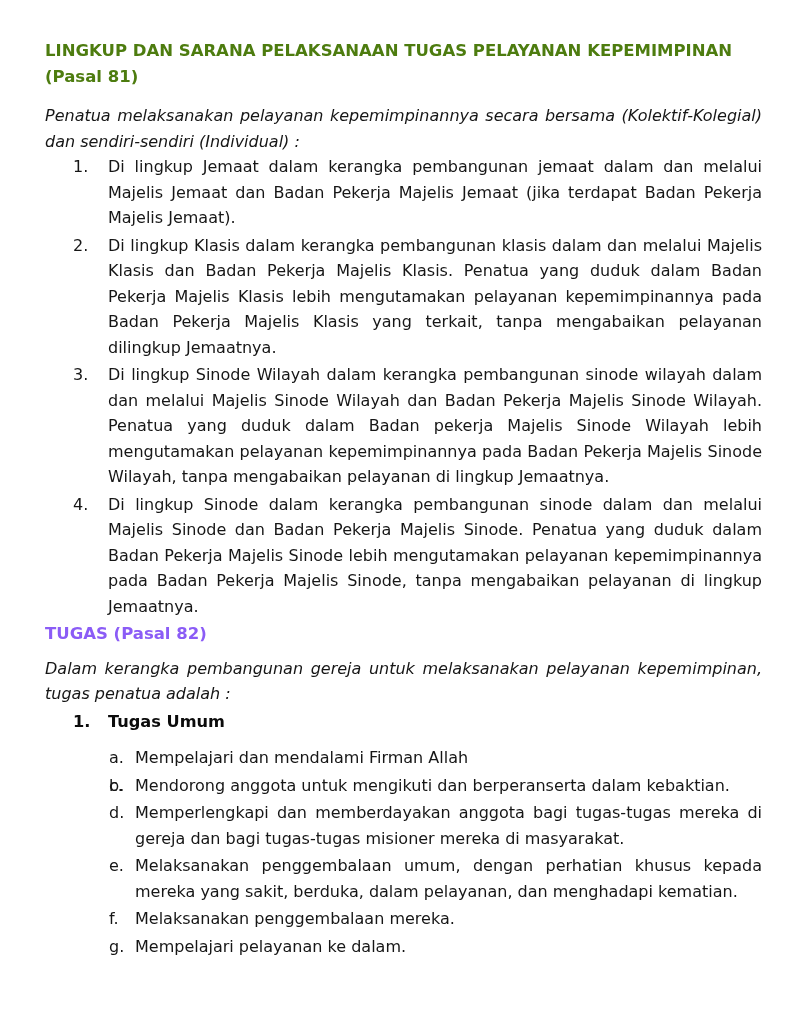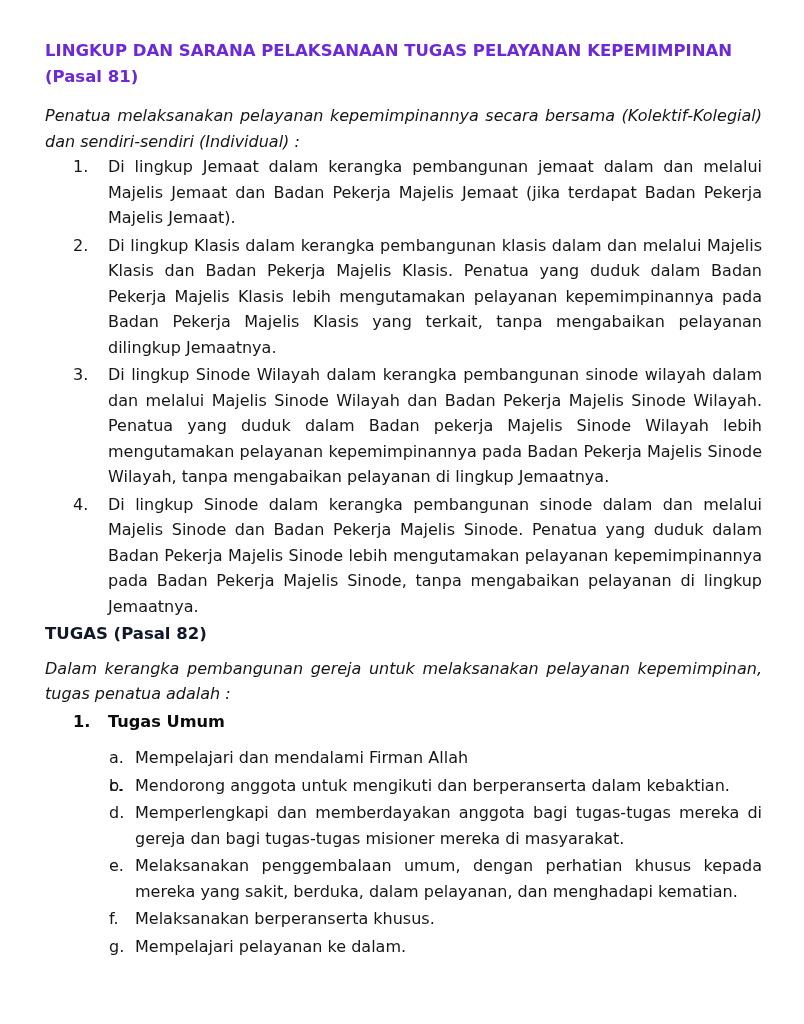--- a/index.html
+++ b/index.html
@@ -18,21 +18,21 @@
     box-sizing: border-box;
     width: 804px;
     height: 1024px;
     padding: 38px 42px 30px 45px;
     background: #ffffff;
   }
   .doc-heading {
     font-size: 16.5px;
     font-weight: bold;
     line-height: 25.5px;
-    color: #6d28d9;
+    color: #4d7c0f;
     margin: 0 0 14px 0;
   }
   .doc-heading .hline { display: block; }
   .para {
     font-size: 16px;
     line-height: 25.5px;
     text-align: justify;
     margin: 0;
     font-style: italic;
   }
@@ -56,21 +56,21 @@
     white-space: nowrap;
   }
   ol.numlist > li > .itext {
     display: block;
     text-align: justify;
   }
   h2.doc-heading2 {
     font-size: 16.5px;
     font-weight: bold;
     line-height: 25.5px;
-    color: #0f172a;
+    color: #8b5cf6;
     margin: 2px 0 9px 0;
   }
   .subhead {
     position: relative;
     padding-left: 63px;
     font-size: 16.2px;
     font-weight: bold;
     line-height: 25.5px;
     color: #0b0b0b;
     margin: 2px 0 11px 0;
@@ -153,21 +153,21 @@
     <li>
       <span class="marker">d.</span>
       <span class="itext">Memperlengkapi dan memberdayakan anggota bagi tugas-tugas mereka di gereja dan bagi tugas-tugas misioner mereka di masyarakat.</span>
     </li>
     <li>
       <span class="marker">e.</span>
       <span class="itext">Melaksanakan penggembalaan umum, dengan perhatian khusus kepada mereka yang sakit, berduka, dalam pelayanan, dan menghadapi kematian.</span>
     </li>
     <li>
       <span class="marker">f.</span>
-      <span class="itext">Melaksanakan berperanserta khusus.</span>
+      <span class="itext">Melaksanakan penggembalaan mereka.</span>
     </li>
     <li>
       <span class="marker">g.</span>
       <span class="itext">Mempelajari pelayanan ke dalam.</span>
     </li>
   </ol>
 
 </div>
 
 </body></html>

